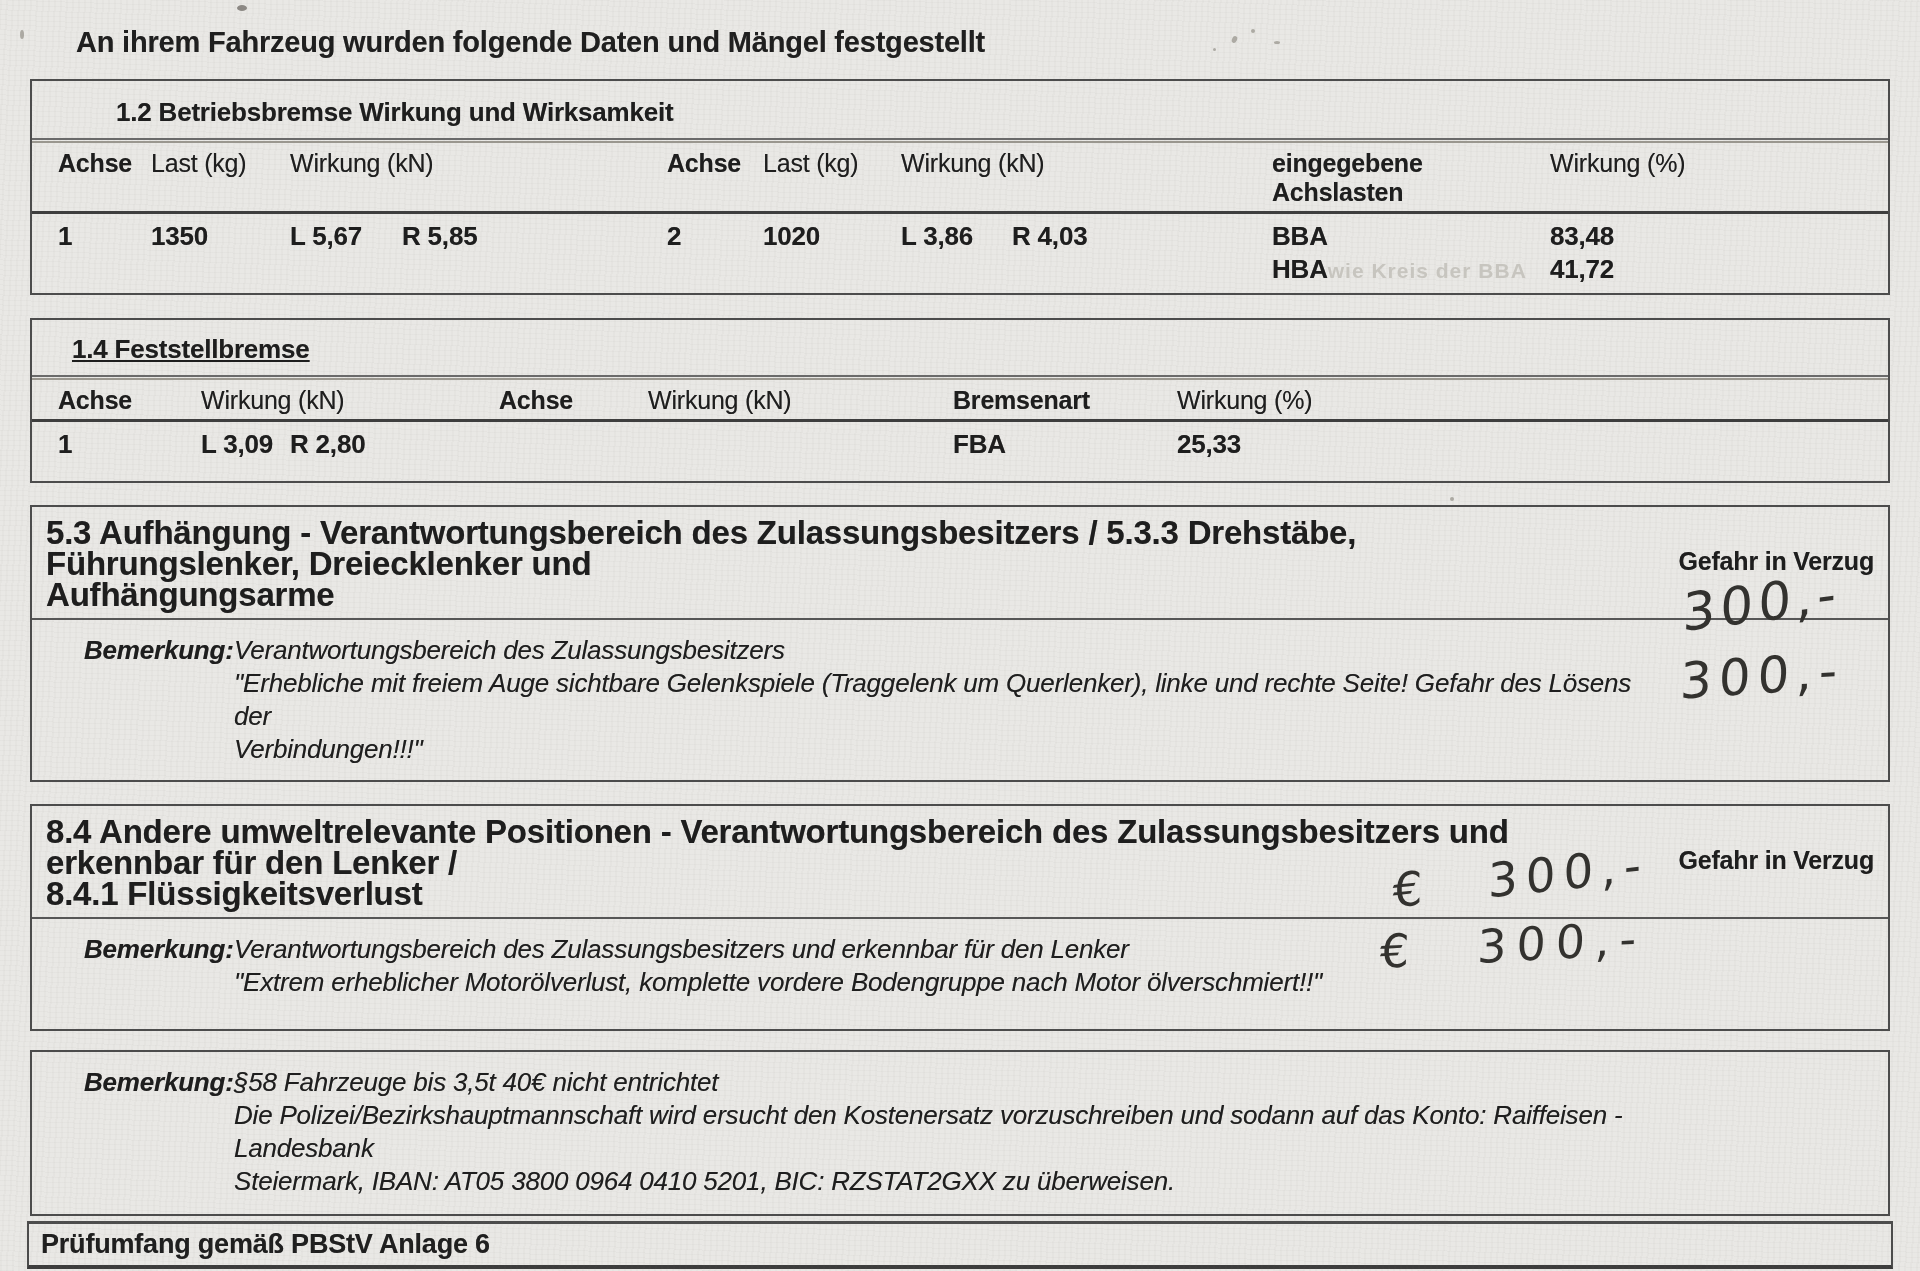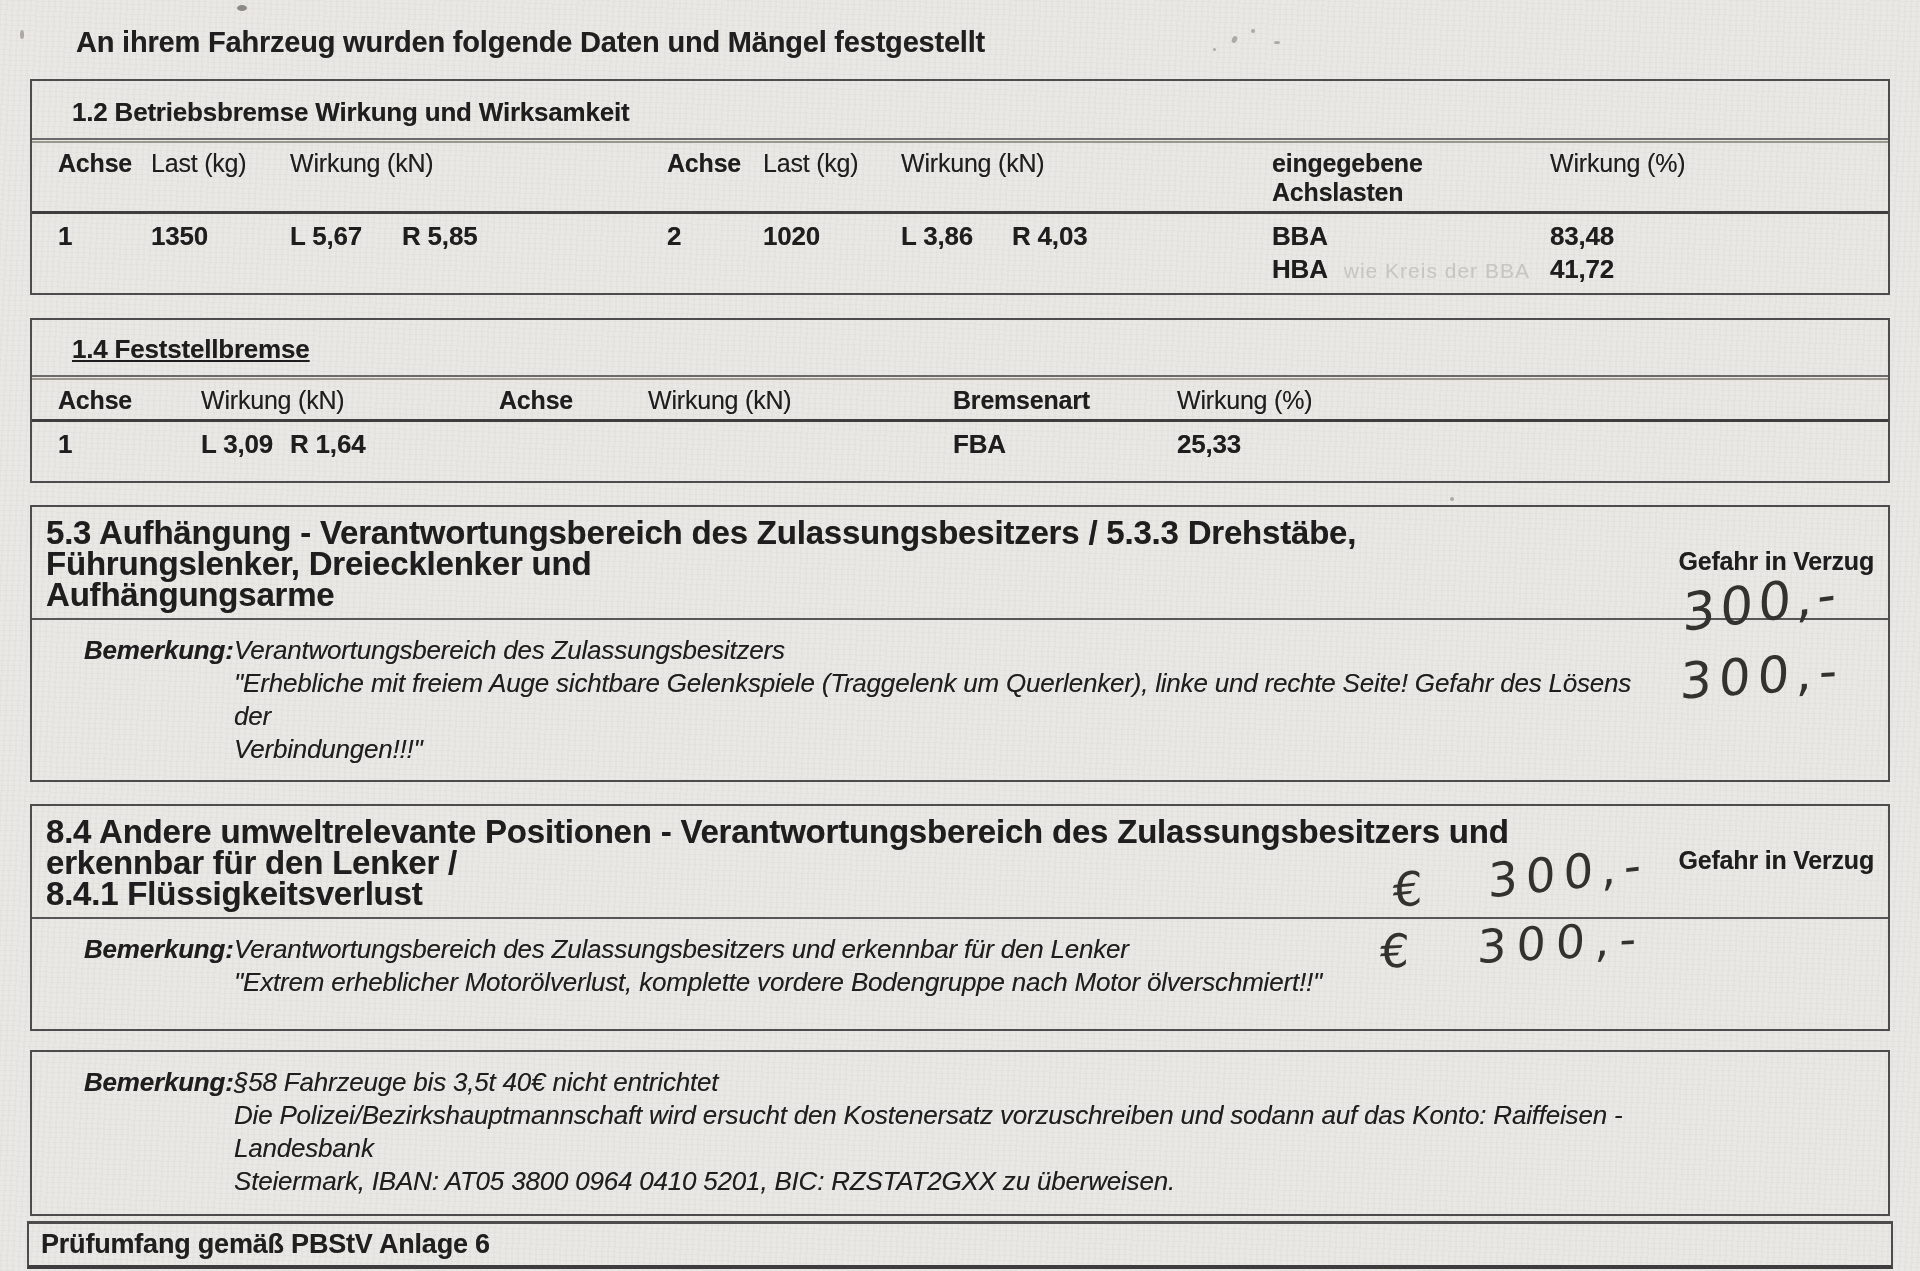--- a/index.html
+++ b/index.html
@@ -20,37 +20,37 @@
   .doc-title{ padding:26px 0 0 76px; font-size:29px; font-weight:700; }
 
   .box{ margin:0 30px; border:2px solid #4c4c4c; position:relative; }
   .box1{ margin-top:20px; padding-bottom:6px; }
   .box2{ margin-top:23px; padding-bottom:20px; }
   .box3{ margin-top:22px; }
   .box4{ margin-top:22px; }
   .box5{ margin-top:19px; }
 
   .sec-title{ font-size:26px; font-weight:700; }
-  .box1 .sec-title{ padding:16px 0 10px 40px; }
+  .box1 .sec-title{ padding:16px 0 10px 40px;margin-left:44px; }
   .box2 .sec-title{ padding:14px 0 10px 40px;text-decoration:underline; }
 
   .dline{ height:5px; background:linear-gradient(#6a6a6a 0 2px, transparent 2px 3px, #9a978f 3px 5px); }
   .hline{ height:3px; background:#3e3e3e; }
   .sline{ height:2px; background:#565656; }
 
   .t1{ display:grid; grid-template-columns:93px 139px 112px 265px 96px 138px 111px 260px 278px auto; padding-left:26px; }
   .t2{ display:grid; grid-template-columns:143px 89px 209px 149px 305px 224px auto; padding-left:26px; }
   .thead{ font-size:25px; line-height:29px; padding-top:6px; padding-bottom:4px; align-items:start; }
   .hb{ font-weight:700; }
   .hn{ font-weight:400; }
   .sp2{ grid-column:span 2; }
   .trow{ font-size:26px; font-weight:700; line-height:33px; }
   .r1{ padding-top:6px; }
   .pre{ white-space:pre-line; }
-  .faint{ color:#c7c5bf; font-weight:400; font-size:21px; margin-left:16px; letter-spacing:1px; text-shadow:none; }
+  .faint{ color:#c7c5bf; font-weight:700; font-size:21px; margin-left:0; letter-spacing:1px; text-shadow:none; }
 
   .defect-head{ position:relative; padding:10px 14px 8px 14px; }
   .defect-head .sec-title{ width:1560px; font-size:33px; line-height:31px; }
   .flag{ position:absolute; right:14px; top:40px; font-size:25px; font-weight:700; }
 
   .remark{ display:grid; grid-template-columns:150px auto; padding:14px 0 14px 52px; font-size:26px; line-height:33px;font-style:italic; }
   .box4 .remark{ padding-bottom:30px; }
   .box5 .remark{ padding-bottom:16px; }
   .rlabel{ font-weight:700; }
   .rtext{ max-width:1420px; font-weight:400; }
@@ -141,21 +141,21 @@
       <span class="hn sp2">Wirkung (kN)</span>
       <span class="hb">Achse</span>
       <span class="hn">Wirkung (kN)</span>
       <span class="hb">Bremsenart</span>
       <span class="hn">Wirkung (%)</span>
     </div>
     <div class="hline"></div>
     <div class="t2 trow r1 ink">
       <span>1</span>
       <span>L 3,09</span>
-      <span>R 1,64</span>
+      <span>R 2,80</span>
       <span></span>
       <span></span>
       <span>FBA</span>
       <span>25,33</span>
     </div>
   </section>
 
   <section class="box box3">
     <div class="defect-head">
       <div class="sec-title ink pre">5.3 Aufhängung - Verantwortungsbereich des Zulassungsbesitzers / 5.3.3 Drehstäbe, Führungslenker, Dreiecklenker und

